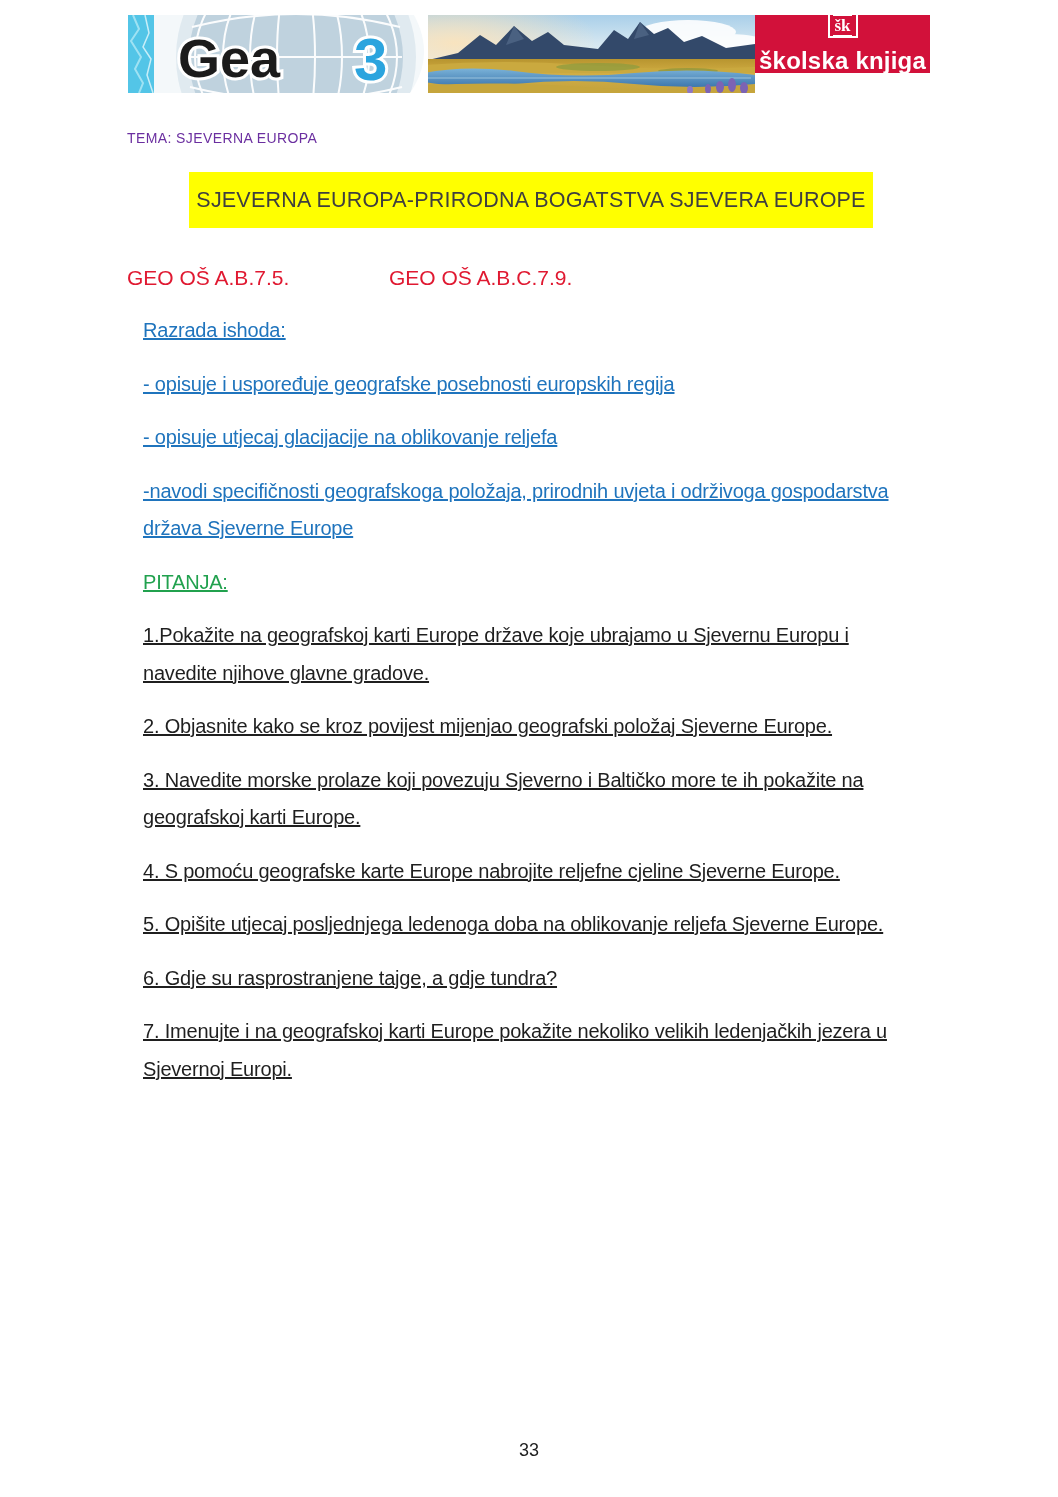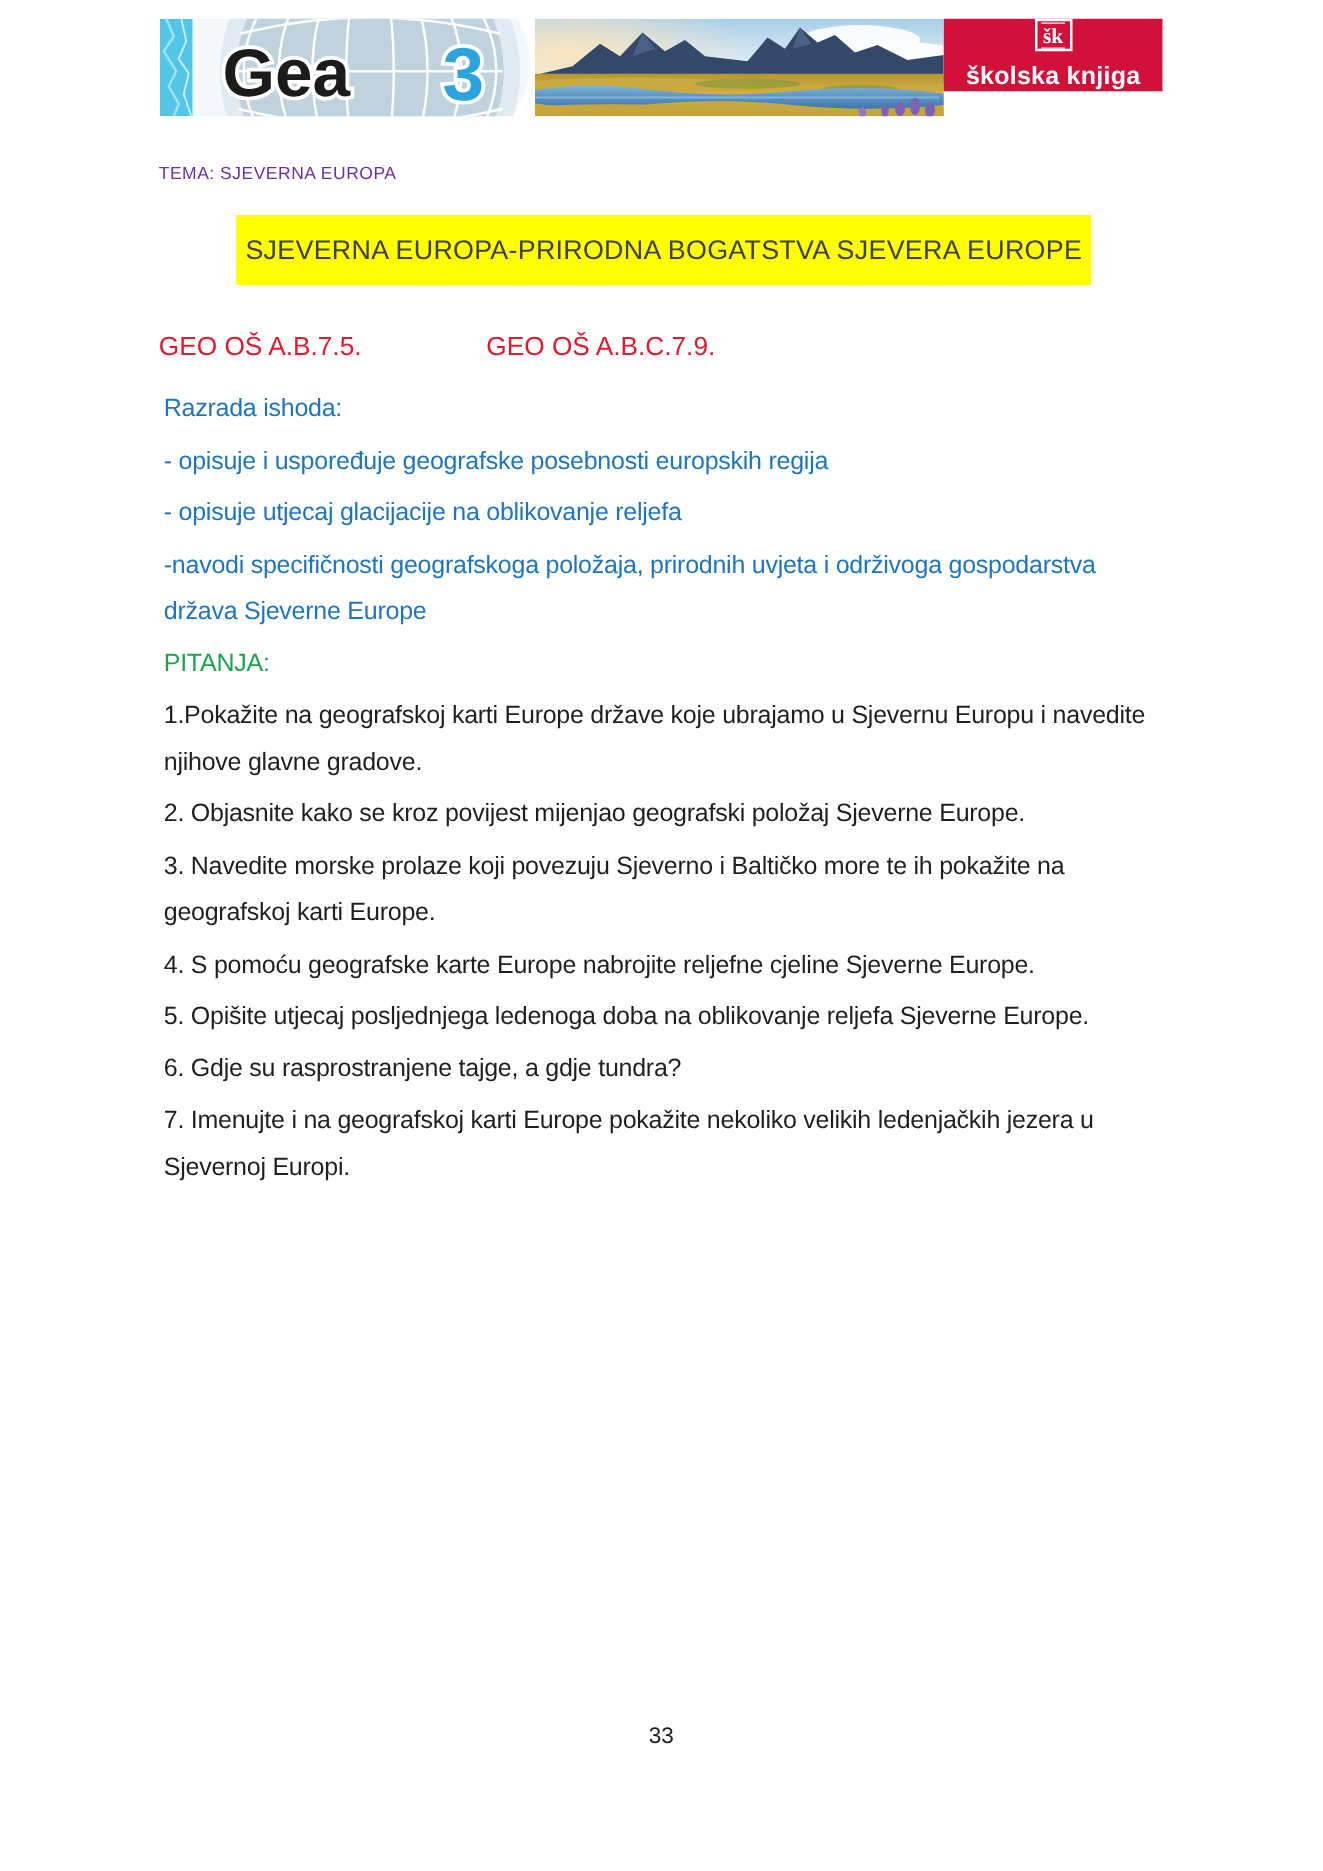--- a/index.html
+++ b/index.html
@@ -9,36 +9,36 @@
   
   .banner{position:absolute;left:128px;top:15px;width:802px;height:78px;display:flex;}
   .banner-art{width:627px;height:78px;display:block;flex:0 0 627px;}
   .brand{width:175px;height:58px;background:#d2113a;display:flex;align-items:center;
          justify-content:center;gap:9px;flex-direction:column;}
   .brand-mark{width:30px;height:36px;border:2px solid #ffffff;display:flex;align-items:center;
               justify-content:center;box-sizing:border-box;}
   .brand-mark span{font-family:"Liberation Serif",serif;font-weight:bold;font-size:17px;
               color:#ffffff;line-height:1;border-top:1.5px solid #fff;border-bottom:1.5px solid #fff;
               padding:1px 1px;}
-  .brand-name{color:#ffffff;font-weight:bold;font-size:20px;letter-spacing:0.2px;}
+  .brand-name{color:#ffffff;font-weight:bold;font-size:24px;letter-spacing:0.2px;}
 
   
   .content{position:absolute;left:127px;top:130px;width:808px;}
   .tema{color:#6b2fa0;font-size:14px;font-weight:500;margin:0 0 42px 0;letter-spacing:0.4px;}
   .title-line{text-align:center;margin:0 0 46px 0;}
   .hl{background:#ffff00;color:#3f3f3f;font-size:21.5px;font-weight:500;
       padding:16px 7px;letter-spacing:0.2px;}
   .codes{display:flex;color:#e01931;font-size:21px;font-weight:500;margin:0 0 13px 0;
          line-height:37px;}
   .code-1{width:262px;}
   .blue{color:#1f74bd;}
   .green{color:#21a14e;}
-  .body-p{font-size:20px;line-height:37.5px;margin:4px;letter-spacing:-0.2px;}
+  .body-p{font-size:20px;line-height:37.5px;margin:16px;letter-spacing:-0.2px;text-decoration:underline;}
   .question{color:#1f1f1f;}
-  .pagenum{position:absolute;left:0;top:1378px;width:1058px;text-align:center;
+  .pagenum{position:absolute;left:0;top:1440px;width:1058px;text-align:center;
            color:#1f1f1f;font-size:18px;}
 </style>
 </head>
 <body>
 
 <div class="page">
 
   <div class="banner">
     <svg class="banner-art" viewBox="0 0 627 78" preserveAspectRatio="none">
       <defs>

